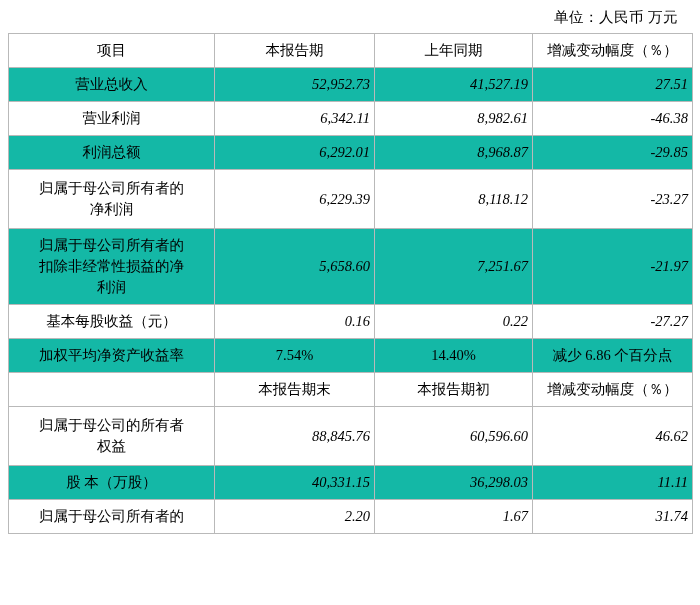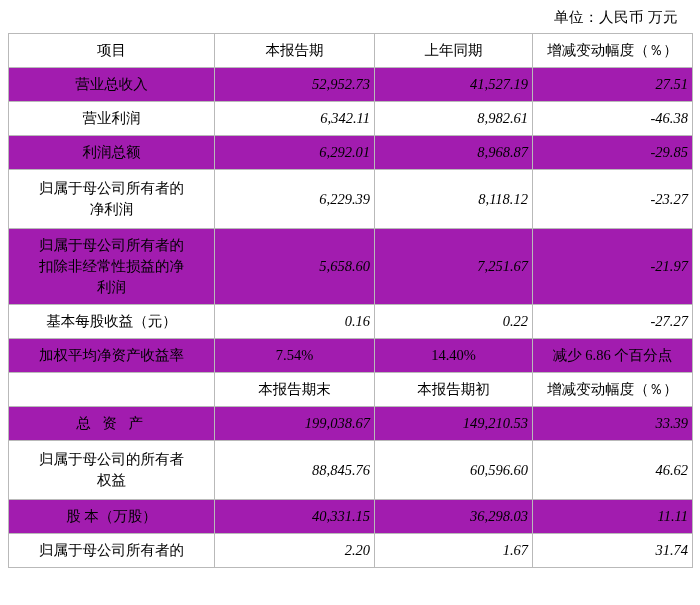--- a/index.html
+++ b/index.html
@@ -57,21 +57,21 @@
   }
   .num {
     text-align: right;
     padding-right: 14px;
     font-style: italic;
   }
   .ctr {
     text-align: center;
   }
   .shade {
-    background: #a21caf;
+    background: #14b8a6;
   }
   .tall td {
     height: 46px;
   }
 </style>
 </head>
 <body>
 
 <div class="page">
 
@@ -144,26 +144,20 @@
         <td class="ctr">减少 6.86 个百分点</td>
       </tr>
 
       <tr class="hdr">
         <td class="lbl"></td>
         <td class="ctr">本报告期末</td>
         <td class="ctr">本报告期初</td>
         <td class="ctr">增减变动幅度（％）</td>
       </tr>
 
-      <tr class="shade">
-        <td class="lbl spread">总 资 产</td>
-        <td class="num">199,038.67</td>
-        <td class="num">149,210.53</td>
-        <td class="num">33.39</td>
-      </tr>
 
       <tr class="tall">
         <td class="lbl" style="white-space: pre-line;">归属于母公司的所有者
 权益</td>
         <td class="num">88,845.76</td>
         <td class="num">60,596.60</td>
         <td class="num">46.62</td>
       </tr>
 
       <tr class="shade">

